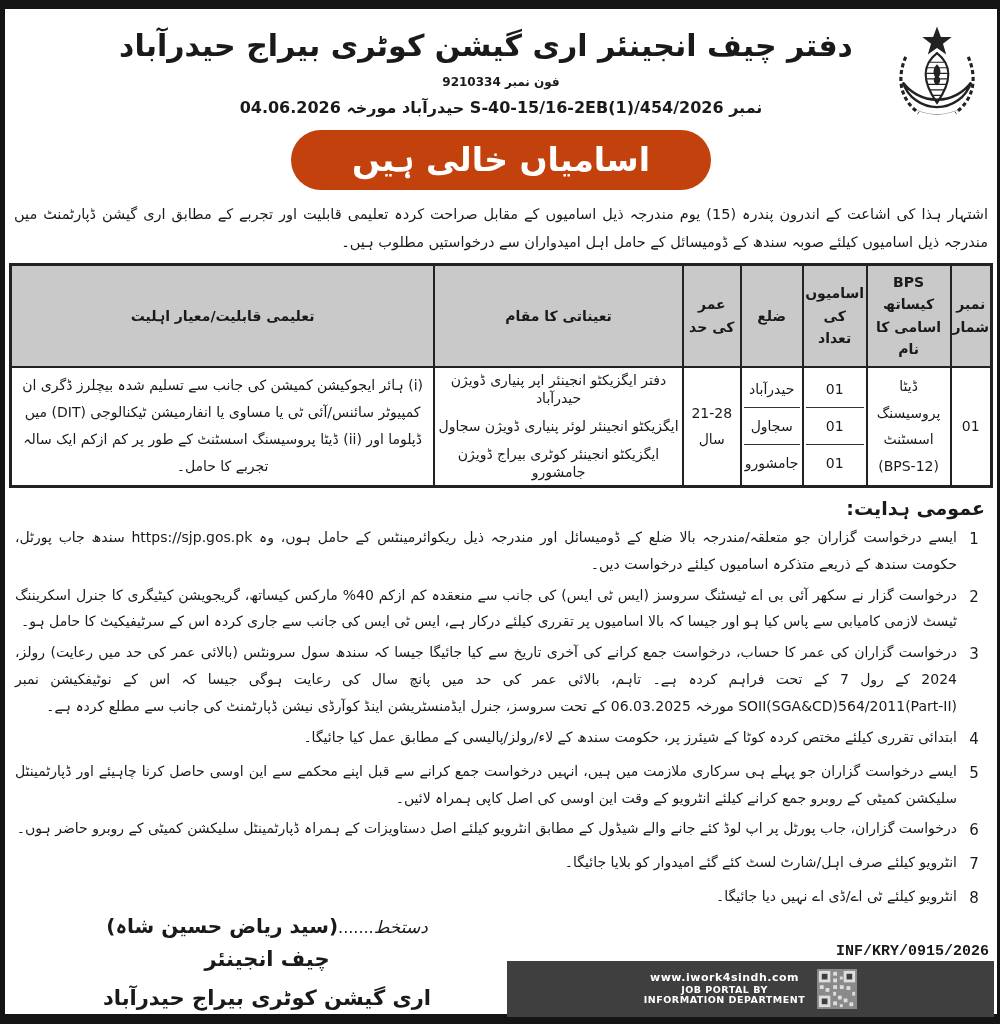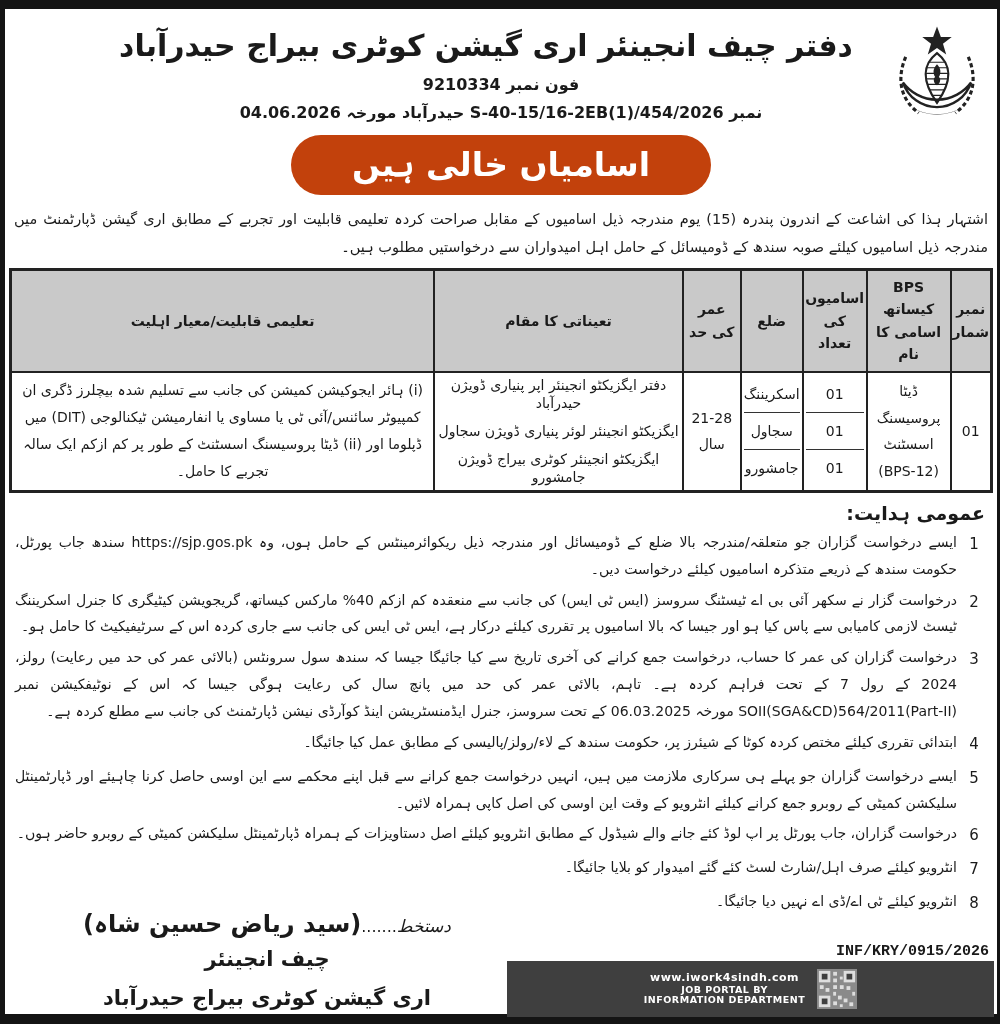--- a/index.html
+++ b/index.html
@@ -11,21 +11,21 @@
     background:#ffffff;
     border-top:9px solid #141414;
     border-left:5px solid #141414;
     border-right:3px solid #141414;
   }
   .bottom-bar { position:absolute; left:0; right:0; bottom:0; height:10px; background:#141414; z-index:1; }
 
   
   .crest { position:absolute; top:14px; right:14px; width:92px; height:120px; }
   .office-title { direction:rtl; text-align:center; font-weight:700; font-size:30px; line-height:1.25; margin:18px 120px 0 90px; }
-  .phone-line { direction:rtl; text-align:center; font-weight:700; font-size:16px; margin-top:10px; }
+  .phone-line { direction:rtl; text-align:center; font-weight:700; font-size:12px; margin-top:10px; }
   .ref-line { direction:rtl; text-align:center; font-weight:700; font-size:16px; margin-top:9px; }
   .ref-line .latin { direction:ltr; unicode-bidi:embed; }
   .vacancy-pill { margin:13px auto 0; width:420px; height:60px; background:#c2410c; border-radius:32px;
     color:#fff; display:flex; align-items:center; justify-content:center;
     font-size:33px; font-weight:700; direction:rtl; }
 
   .intro { direction:rtl; text-align:justify; font-size:14.5px; line-height:1.95; margin:10px 9px 0 9px; }
 
   
   table.jobs { width:984px; margin:7px auto 0; border-collapse:collapse; direction:rtl; border:3px solid #222; }
@@ -43,21 +43,21 @@
   .instr-heading { direction:rtl; text-align:right; font-weight:700; font-size:19px; margin:9px 12px 5px 0; }
   ol.instr { list-style:none; direction:rtl; margin:0 6px 0 6px; padding:0; }
   ol.instr li { display:flex; direction:rtl; margin-bottom:4px; font-size:14px; line-height:1.92; }
   ol.instr li .num { flex:0 0 34px; text-align:center; font-size:15px; padding-top:1px; }
   ol.instr li .txt { flex:1; text-align:justify; padding-left:4px; }
 
   
   .signature { position:absolute; left:12px; bottom:14px; width:500px; direction:rtl; text-align:center; z-index:2; background:#fff; }
   .sig-line1 { font-size:16px; }
   .sig-line1 .sig-label { font-style:italic; font-size:17px; }
-  .sig-line1 .sig-name { font-weight:800; font-size:24px; }
+  .sig-line1 .sig-name { font-weight:800; font-size:20px; }
   .sig-designation { font-weight:700; font-size:21px; margin-top:9px; }
   .sig-office { font-weight:700; font-size:21px; margin-top:15px; }
 
   .inf-number { position:absolute; right:8px; bottom:64px; font-family:Liberation Mono, monospace; font-weight:700; font-size:15px; z-index:2; }
 
   .footer-banner { position:absolute; right:3px; bottom:7px; width:487px; height:56px; background:#3f3f3f; color:#fff;
     display:flex; align-items:center; justify-content:center; gap:12px; z-index:2; }
   .fb-text { text-align:center; line-height:1.12; }
   .fb-title { font-size:18px; font-weight:800; letter-spacing:1.5px; white-space:nowrap; }
   .fb-title .i-glyph { display:inline-block; transform:translateY(-1px); margin-left:2px; font-weight:900; }
@@ -150,21 +150,21 @@
         <td class="post-cell">
           <div>ڈیٹا پروسیسنگ اسسٹنٹ</div>
           <div class="latin">(BPS-12)</div>
         </td>
         <td class="stack">
           <div>01</div>
           <div>01</div>
           <div>01</div>
         </td>
         <td class="stack">
-          <div>اسکریننگ</div>
+          <div>حیدرآباد</div>
           <div>سجاول</div>
           <div>جامشورو</div>
         </td>
         <td class="age-cell">
           <div>21-28</div>
           <div>سال</div>
         </td>
         <td class="posting-cell" dir="rtl">
           <div>دفتر ایگزیکٹو انجینئر اپر پنیاری ڈویژن حیدرآباد</div>
           <div>ایگزیکٹو انجینئر لوئر پنیاری ڈویژن سجاول</div>

